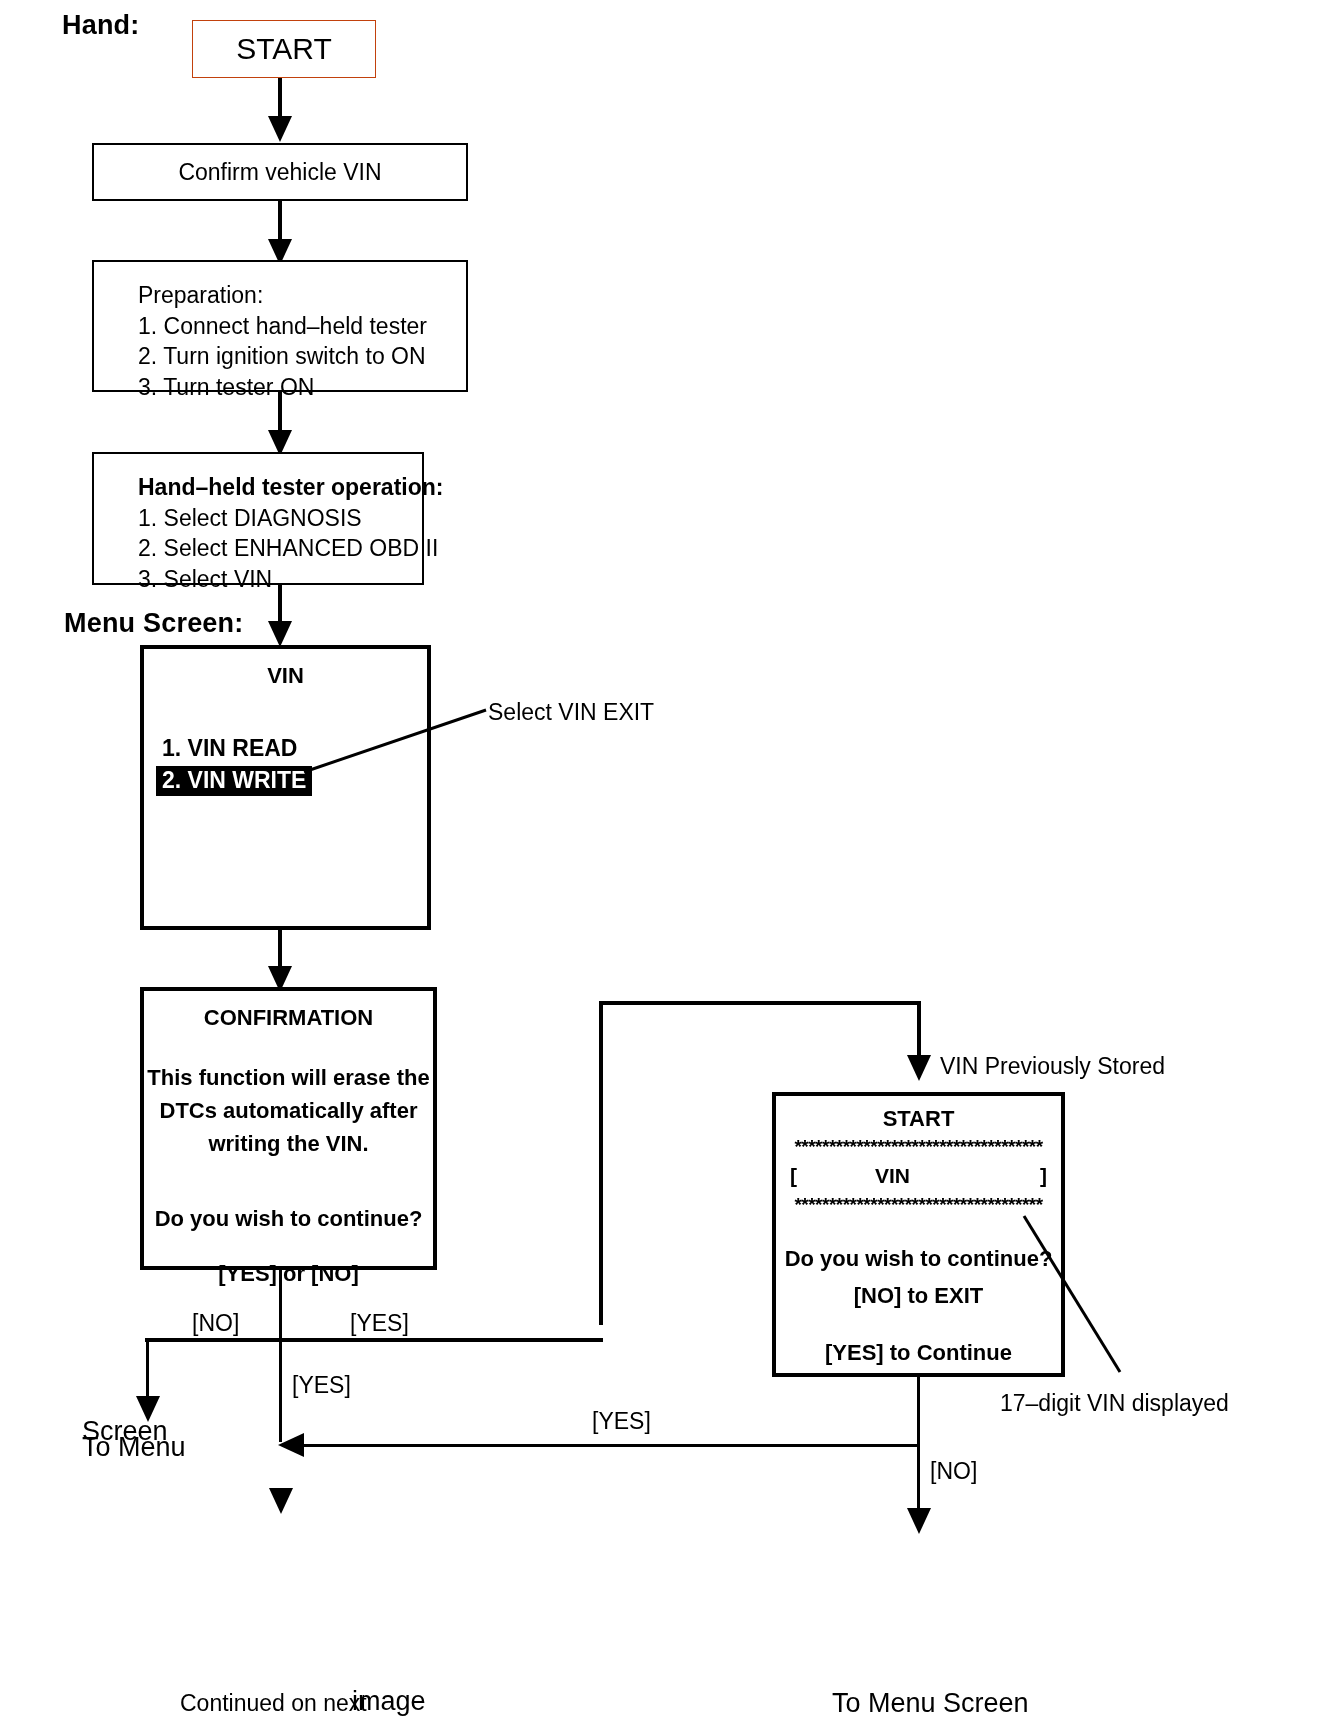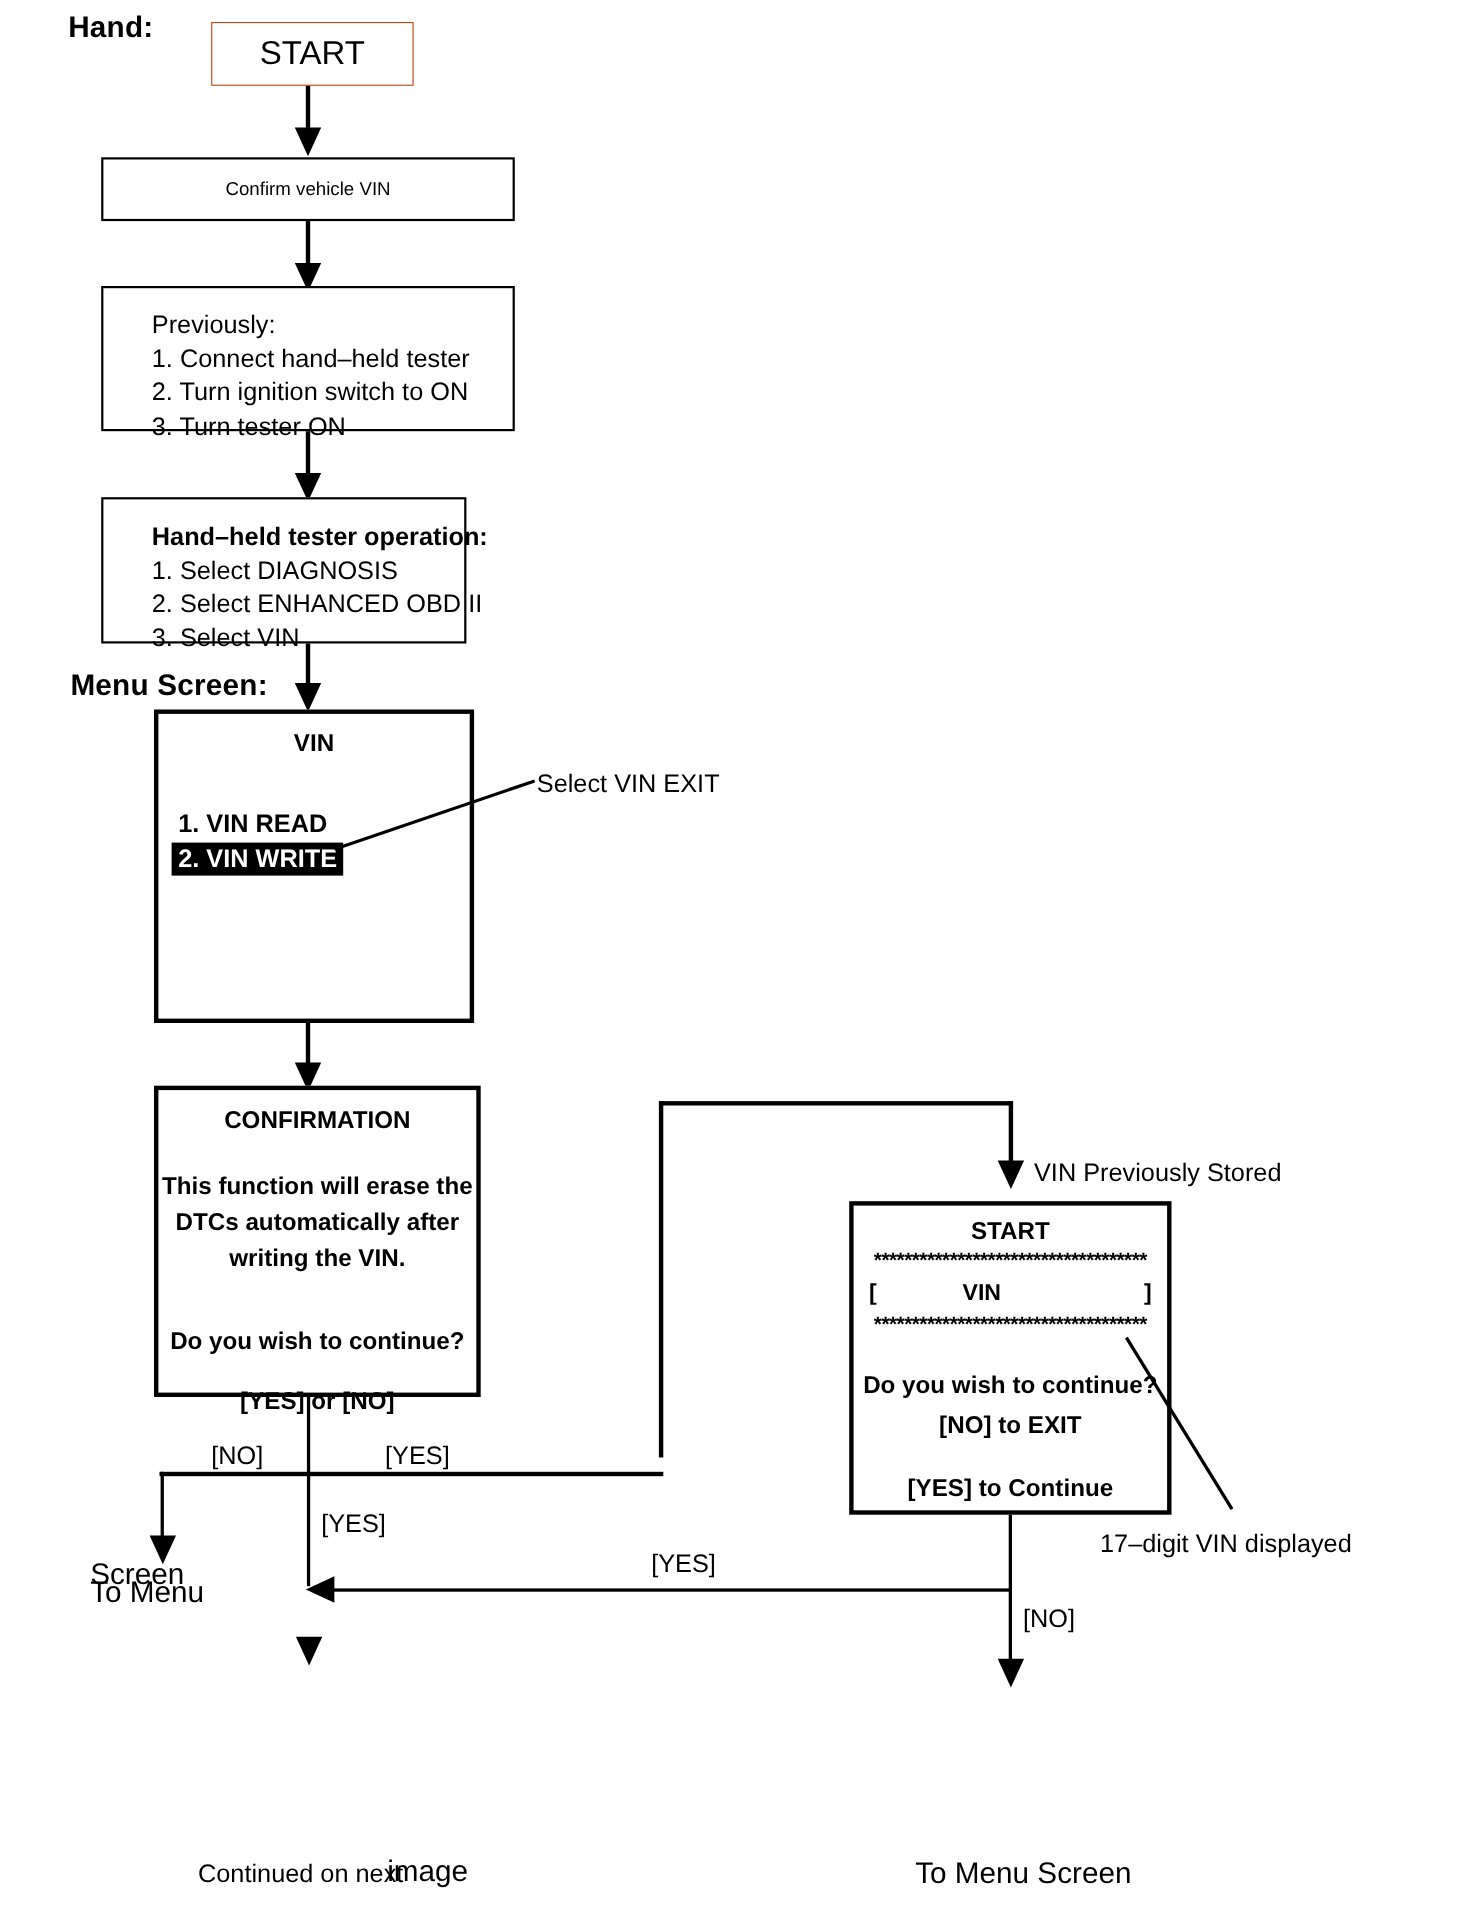--- a/index.html
+++ b/index.html
@@ -55,21 +55,21 @@
     align-items: center;
     justify-content: center;
     font-size: 30px;
   }
   .box-center {
     display: flex;
     align-items: center;
     justify-content: center;
   }
   .box-text {
-    font-size: 17px;
+    font-size: 23px;
   }
   .listbox {
     padding: 18px 0 0 44px;
   }
   .listbox div {
     font-size: 23px;
     line-height: 1.33;
     white-space: nowrap;
   }
   .listbox div.hdr-bold { font-weight: bold; }
@@ -149,21 +149,21 @@
   <div class="abs arrow-down" style="left:268px; top:116px;"></div>
 
   <div class="abs box box-center" style="left:92px; top:143px; width:376px; height:58px;">
     <span class="box-text">Confirm vehicle VIN</span>
   </div>
 
   <div class="abs vline" style="left:278px; top:201px; width:4px; height:44px;"></div>
   <div class="abs arrow-down" style="left:268px; top:239px;"></div>
 
   <div class="abs box listbox" style="left:92px; top:260px; width:376px; height:132px;">
-    <div>Previously:</div>
+    <div>Preparation:</div>
     <div>1. Connect hand–held tester</div>
     <div>2. Turn ignition switch to ON</div>
     <div>3. Turn tester ON</div>
   </div>
 
   <div class="abs vline" style="left:278px; top:392px; width:4px; height:44px;"></div>
   <div class="abs arrow-down" style="left:268px; top:430px;"></div>
 
   <div class="abs box listbox" style="left:92px; top:452px; width:332px; height:133px;">
     <div class="hdr-bold">Hand–held tester operation:</div>

